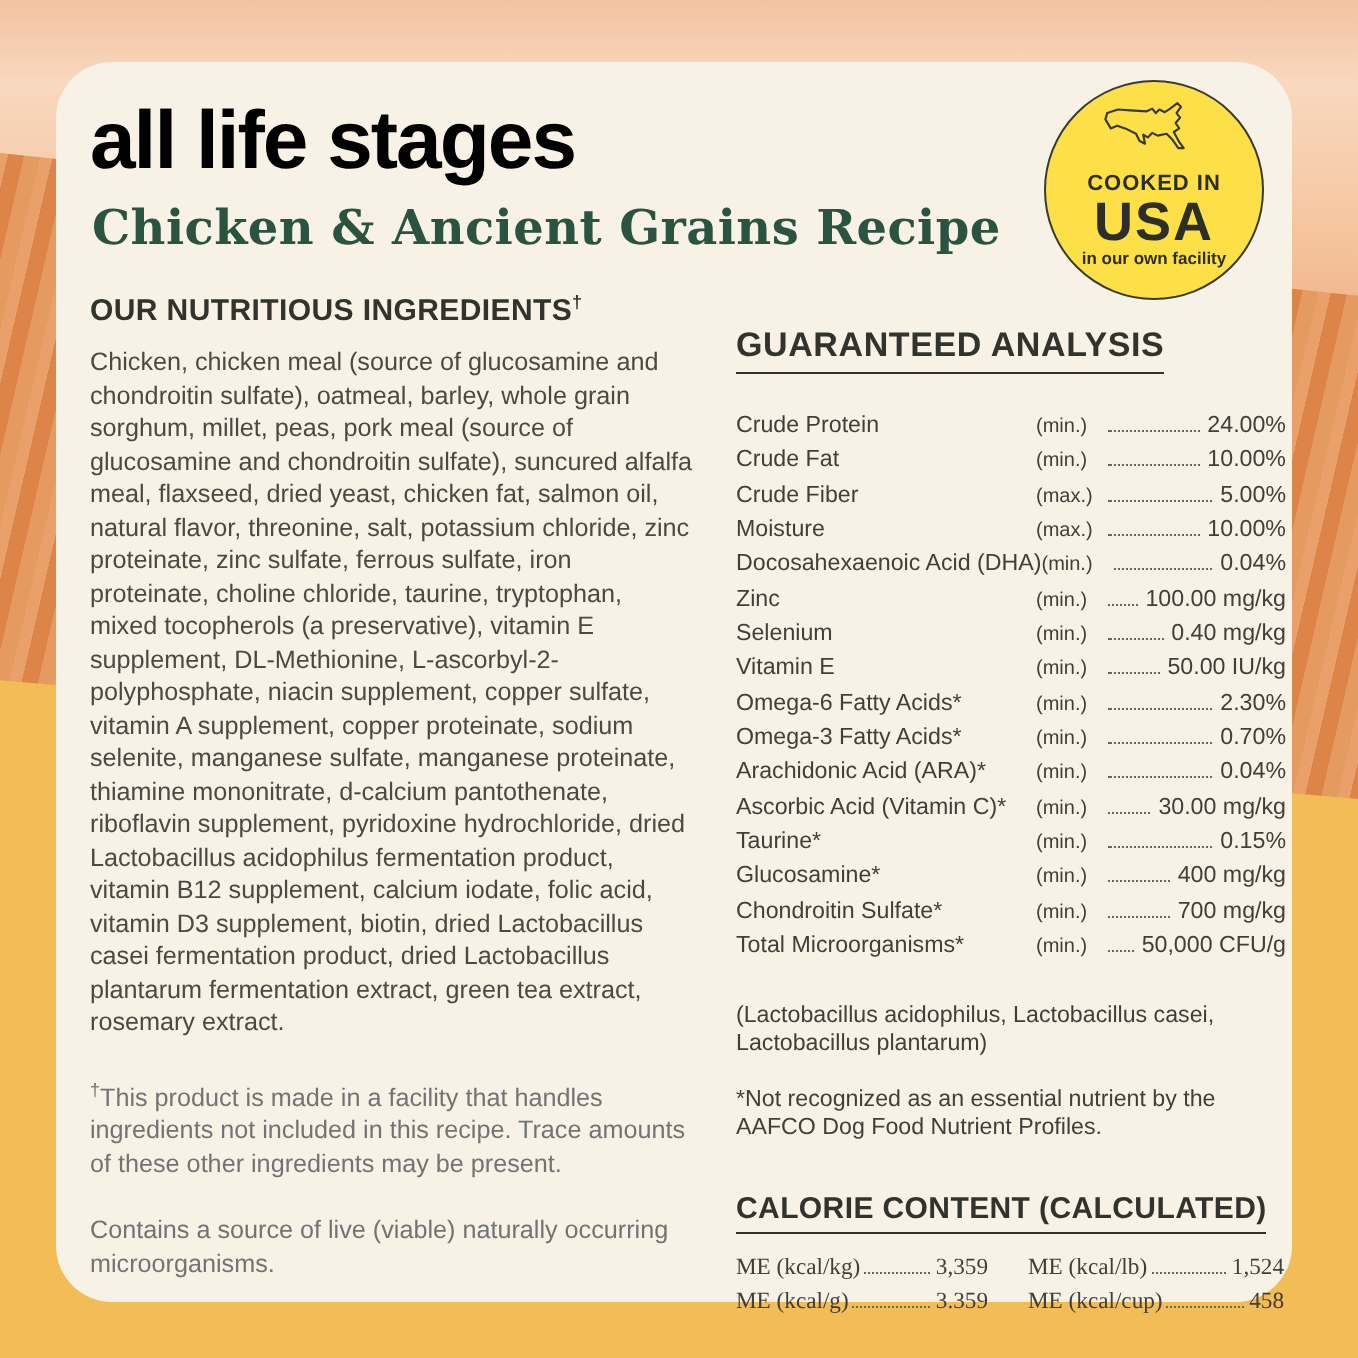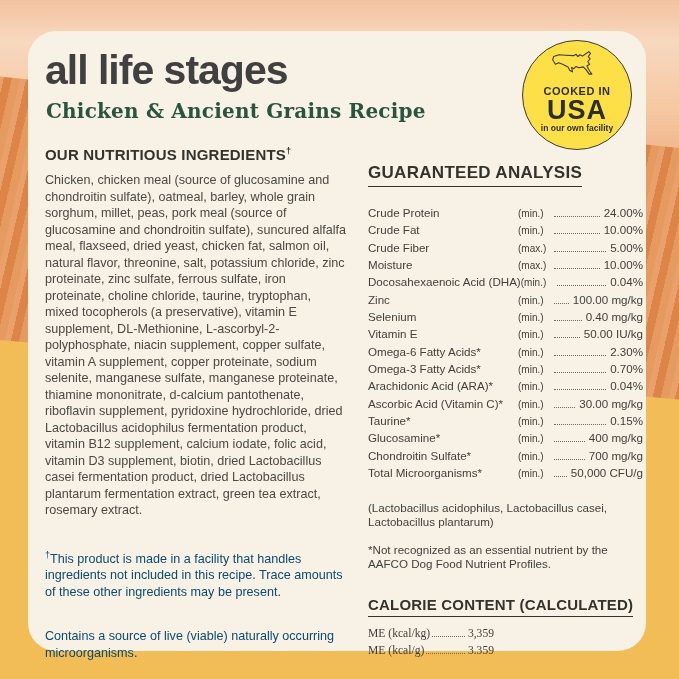--- a/index.html
+++ b/index.html
@@ -12,38 +12,38 @@
   .bg-grass { position:absolute; left:-24px; top:74px; width:760px; height:272px; transform:rotate(6deg); transform-origin:0 0;
               background:repeating-linear-gradient(97deg,#e9a06a 0 6px,#dd8449 6px 14px,#e59a60 14px 22px); }
   .bg-yellow{ position:absolute; left:-24px; top:338px; width:760px; height:520px; transform:rotate(5deg); transform-origin:0 0;
               background:#f2bd57; }
 
   
   .card { position:absolute; left:28px; top:31px; width:618px; height:620px; background:#f7f1e6;
           border-radius:28px; color:#4a4943; }
 
   .title { position:absolute; left:17px; top:16px; font-size:41px; font-weight:bold; letter-spacing:-1px;
-           color:#404040; }
-  .subtitle { position:absolute; left:18px; top:68px; font-size:20px; font-weight:bold;
+           color:#000000; }
+  .subtitle { position:absolute; left:18px; top:68px; font-size:24px; font-weight:bold;
               font-family:"DejaVu Serif", serif; color:#2b5440; letter-spacing:0.2px; }
 
   
   .badge { position:absolute; left:494px; top:9px; width:108px; height:108px; border-radius:50%;
            border:1.5px solid #3a3a35; background:#fde047; text-align:center; color:#2e2e29; }
   .badge svg { margin-top:9px; }
   .badge .b1 { font-size:11px; font-weight:bold; letter-spacing:0.5px; line-height:11px; }
   .badge .b2 { font-size:27px; font-weight:bold; letter-spacing:1px; line-height:26px; }
   .badge .b3 { font-size:8.5px; font-weight:bold; line-height:10px; }
 
   
   .col-left { position:absolute; left:17px; top:115px; width:303px; }
   .sec-heading { font-size:15px; font-weight:bold; color:#33332e; letter-spacing:0.2px; }
   .sec-heading sup { font-size:9px; }
   .ing-body { margin-top:9px; font-size:12.6px; line-height:16.5px; color:#4a4943; }
-  .footnote { margin-top:28px; font-size:12.6px; line-height:16.5px; color:#0c4a6e; }
+  .footnote { margin-top:17px; font-size:12.6px; line-height:16.5px; color:#737373; }
   .footnote sup { font-size:9px; }
 
   
   .col-right { position:absolute; left:340px; top:132px; width:275px; }
   .ga-heading { display:inline-block; font-size:17px; font-weight:bold; color:#33332e; letter-spacing:0.3px;
                 border-bottom:1.5px solid #33332e; padding-bottom:3px; }
   .ga-rows { margin-top:18px; }
   .ga-row { display:flex; align-items:baseline; line-height:16.35px; }
   .ga-label { flex:0 0 auto; min-width:150px; font-size:11.6px; white-space:nowrap; color:#403f3a; }
   .ga-basis { flex:0 0 34px; font-size:10px; color:#403f3a; }
@@ -228,17 +228,31 @@
               <span class="cal-dots"></span>
               <span class="cal-value">3,359</span>
             </div>
 
             <div class="cal-row">
               <span class="cal-label">ME (kcal/g)</span>
               <span class="cal-dots"></span>
               <span class="cal-value">3.359</span>
             </div>
           </div>
+        <div class="cal-col cal-col-right">
+
+            <div class="cal-row">
+              <span class="cal-label">ME (kcal/lb)</span>
+              <span class="cal-dots"></span>
+              <span class="cal-value">1,524</span>
+            </div>
+
+            <div class="cal-row">
+              <span class="cal-label">ME (kcal/cup)</span>
+              <span class="cal-dots"></span>
+              <span class="cal-value">458</span>
+            </div>
+          </div>
       </div>
     </div>
 
   </div>
 </div>
 
 </body></html>

